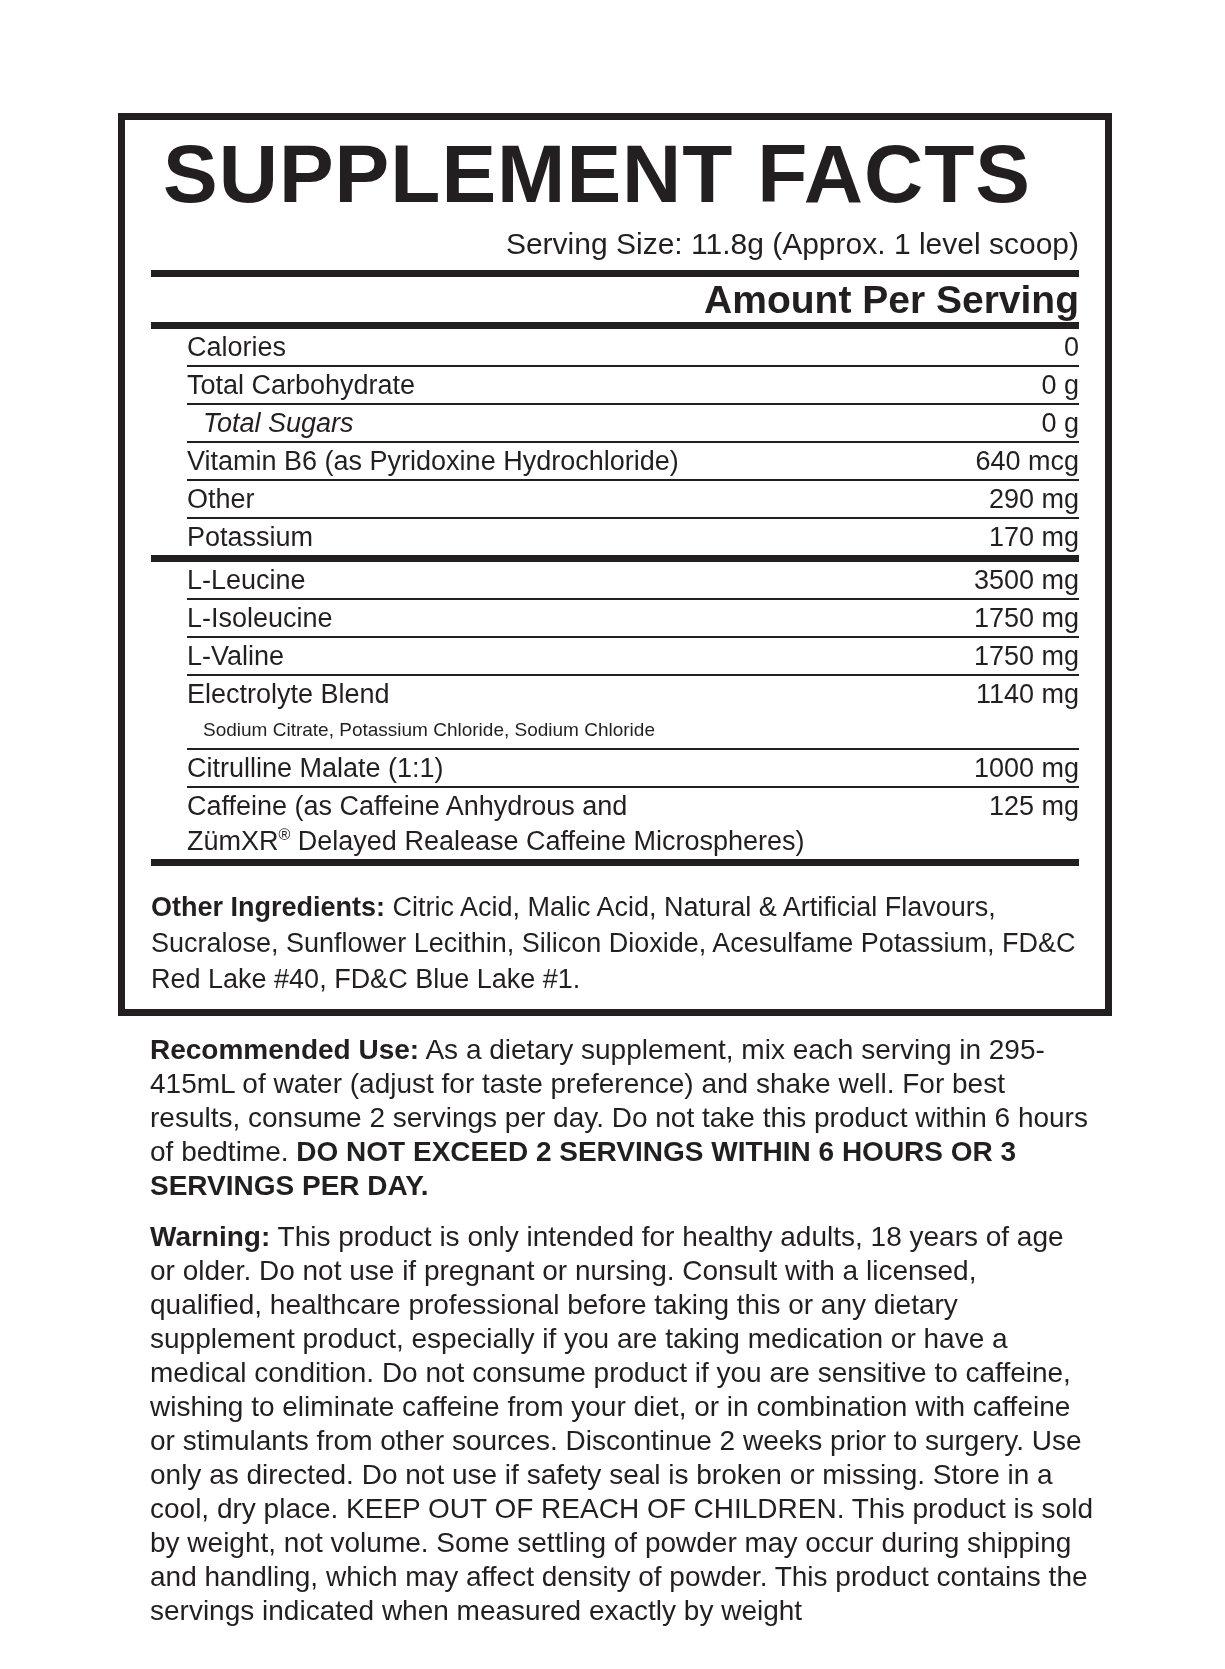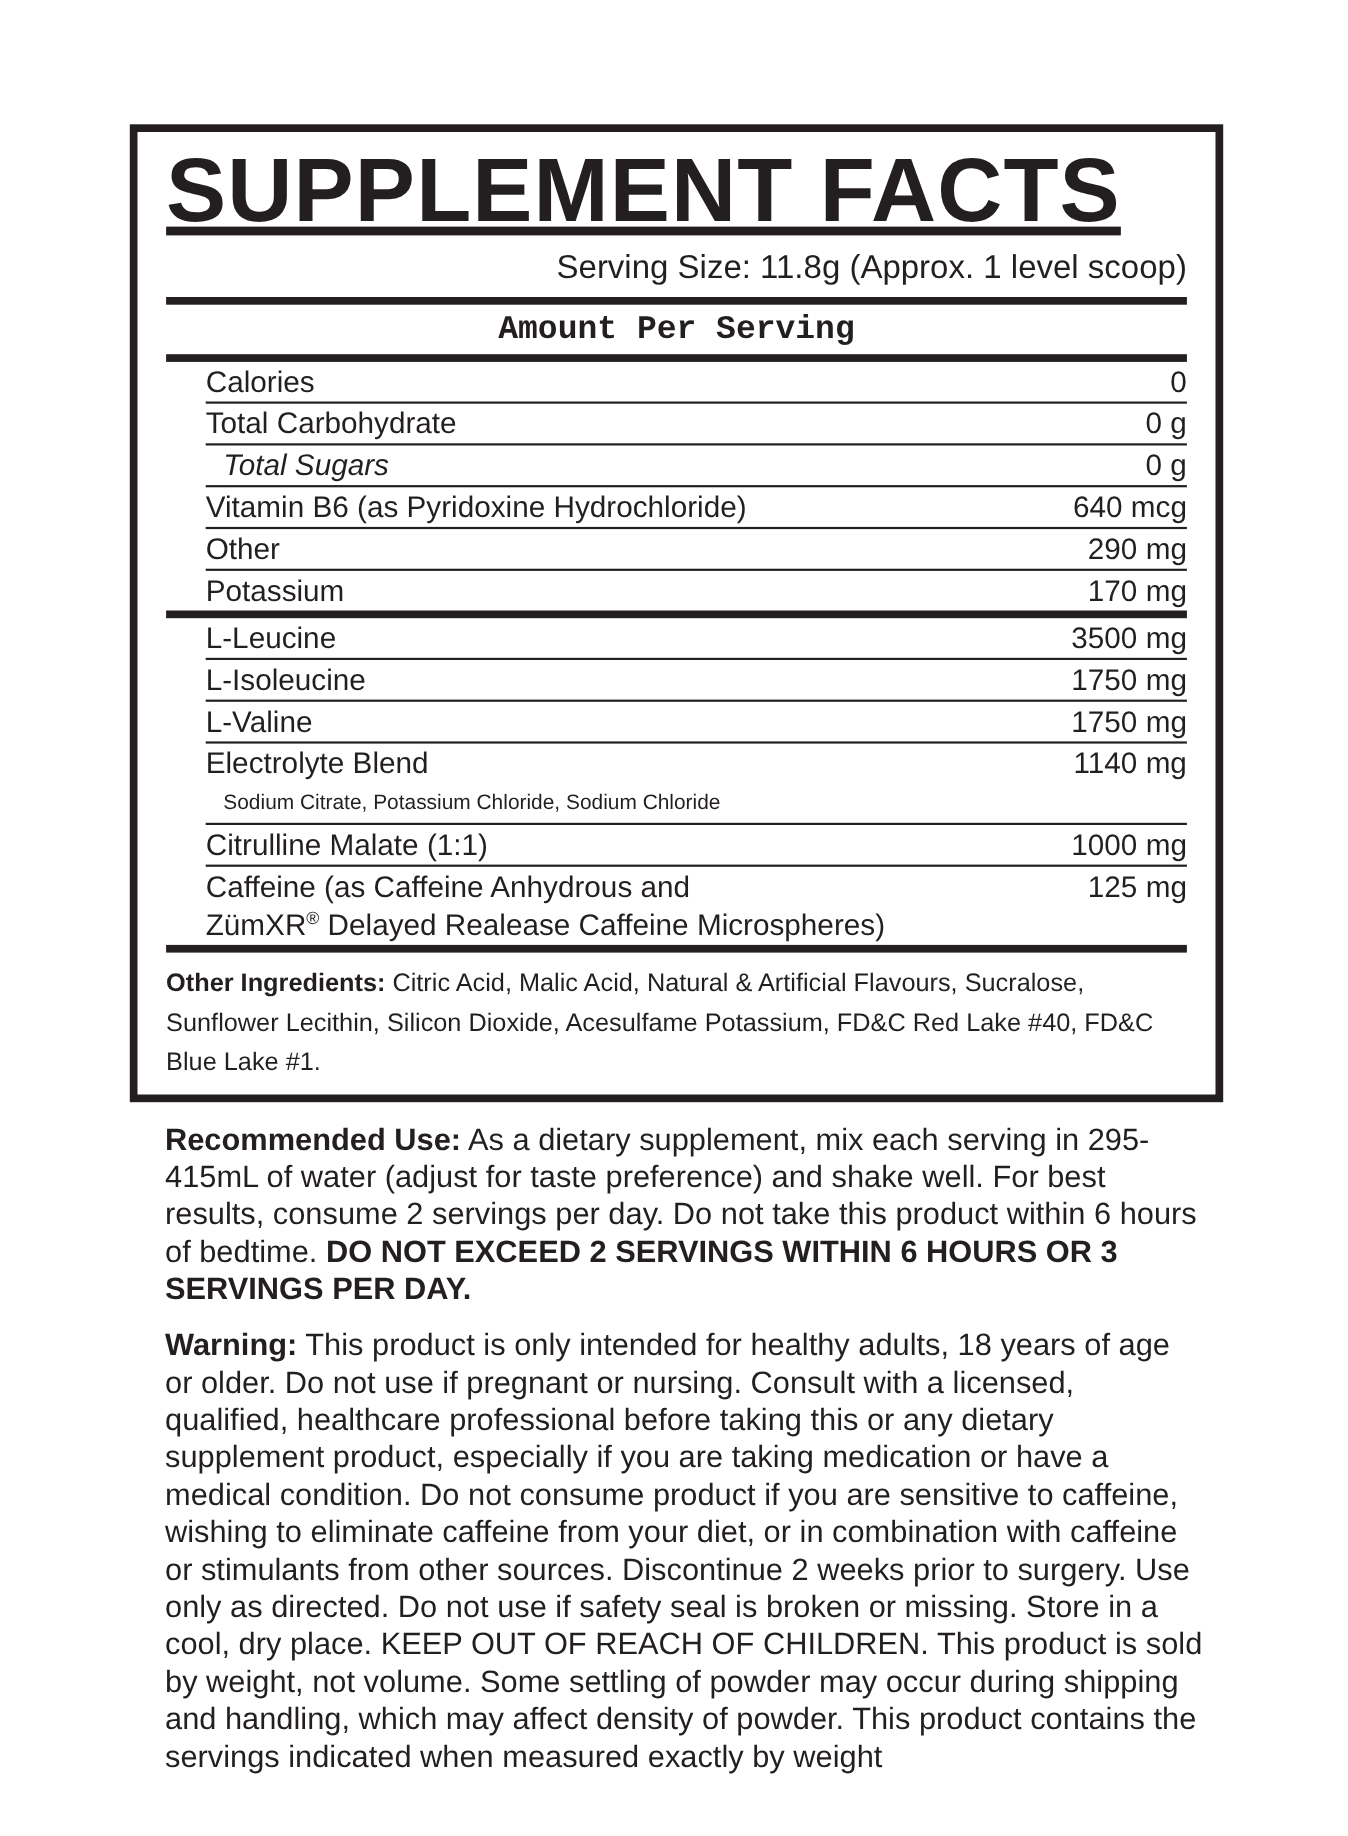--- a/index.html
+++ b/index.html
@@ -17,41 +17,39 @@
     width: 994px;
     border: 7px solid var(--ink);
     background: var(--bg);
     padding: 10px 26px 12px 26px;
   }
   .panel-title {
     font-size: 82px;
     font-weight: bold;
     letter-spacing: 1px;
     line-height: 84px;
-    margin: 2px 0 10px 0;
+    margin: 2px 0 10px 12px;
     white-space: nowrap;
-    text-decoration: underline;
   }
   .serving-line {
     font-size: 30px;
     line-height: 36px;
     text-align: right;
   }
   .bar {
     height: 7px;
     background: var(--ink);
   }
   .bar-top { margin-top: 8px; }
   .amount-header {
-    text-align: center;
+    text-align: right;
     font-weight: bold;
-    font-size: 30px;
+    font-size: 39px;
     line-height: 34px;
     padding: 6px 0 5px 0;
-    font-family: Liberation Mono, monospace;
   }
   .rows .row {
     border-bottom: 2px solid var(--ink);
     padding: 3px 0 2px 0;
     margin-left: 36px;
   }
   .rows .row:last-child { border-bottom: none; }
   .row-line {
     display: flex;
     justify-content: space-between;
@@ -67,23 +65,23 @@
   .row-line2 sup {
     font-size: 16px;
     line-height: 0;
   }
   .row-sub {
     font-size: 19px;
     line-height: 31px;
     padding: 4px 0 1px 16px;
   }
   .other-para {
-    font-size: 23px;
+    font-size: 27px;
     line-height: 36px;
-    margin: 9px 0 0 0;
+    margin: 23px 0 0 0;
   }
   .footer-para {
     width: 944px;
     margin: 17px 0 0 150px;
     font-size: 28px;
     line-height: 34px;
   }
   b { font-weight: bold; }
 </style>
 </head>

